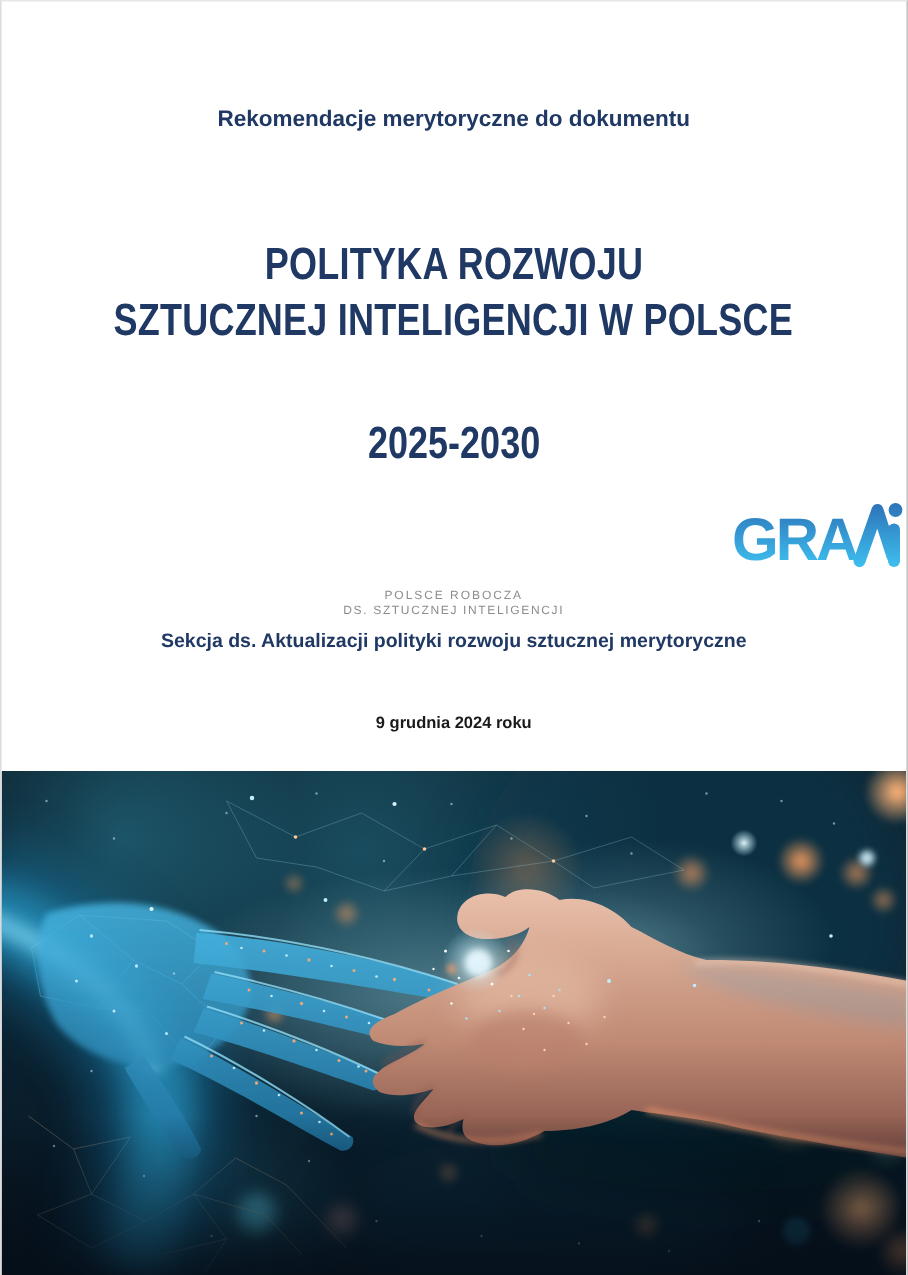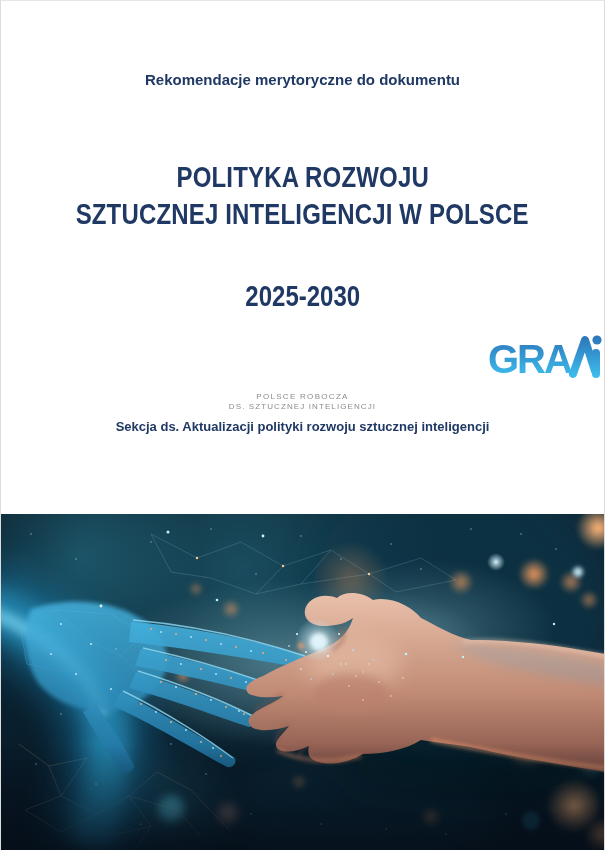--- a/index.html
+++ b/index.html
@@ -50,22 +50,23 @@
         <path d="M 85,41 L 97,7 L 107,38"></path>
         <path d="M 108,20 L 108,41"></path>
       </g>
       <circle cx="109" cy="7" r="4.6" fill="url(#lg)"></circle>
     </svg>
   </div>
 
   <div class="center-abs org-line1">POLSCE ROBOCZA</div>
   <div class="center-abs org-line2">DS. SZTUCZNEJ INTELIGENCJI</div>
 
-  <div class="center-abs section-label">Sekcja ds. Aktualizacji polityki rozwoju sztucznej inteligencji</div>
-
+  <div class="center-abs section-label">Sekcja ds. Aktualizacji polityki rozwoju sztucznej merytoryczne</div>
+
+  <div class="center-abs date-label">9 grudnia 2024 roku</div>
 
   <svg class="hero" viewBox="0 0 605 337" preserveAspectRatio="none" aria-label="digital-network-hand-reaching-human-hand">
     <defs>
       <linearGradient id="bg" x1="0" y1="0" x2="0" y2="337" gradientUnits="userSpaceOnUse">
         <stop offset="0" stop-color="#0c2532"></stop>
           <stop offset=".45" stop-color="#0b2433"></stop>
           <stop offset="1" stop-color="#07131f"></stop>
       </linearGradient>
       <radialGradient id="gTeal">
           <stop offset="0" stop-color="#2a7d95"></stop>

